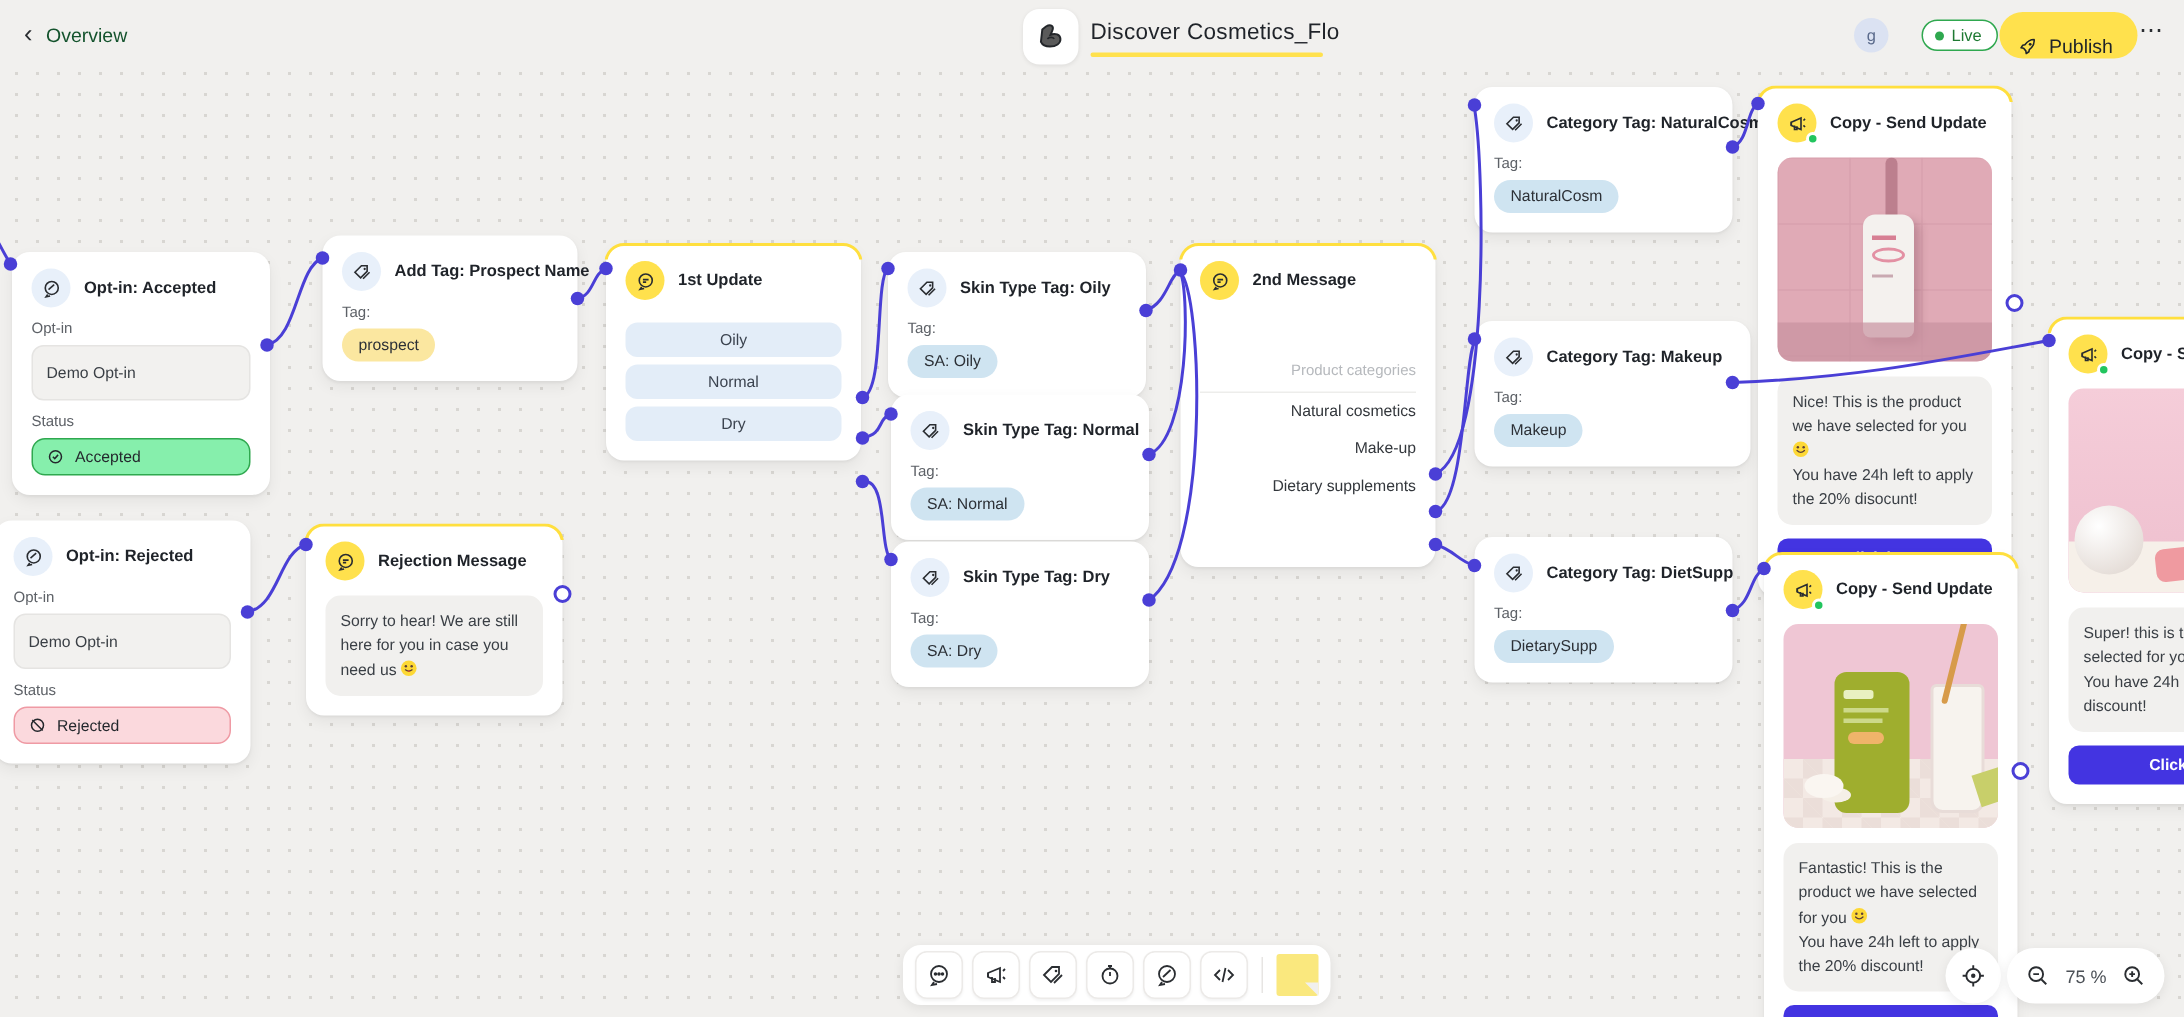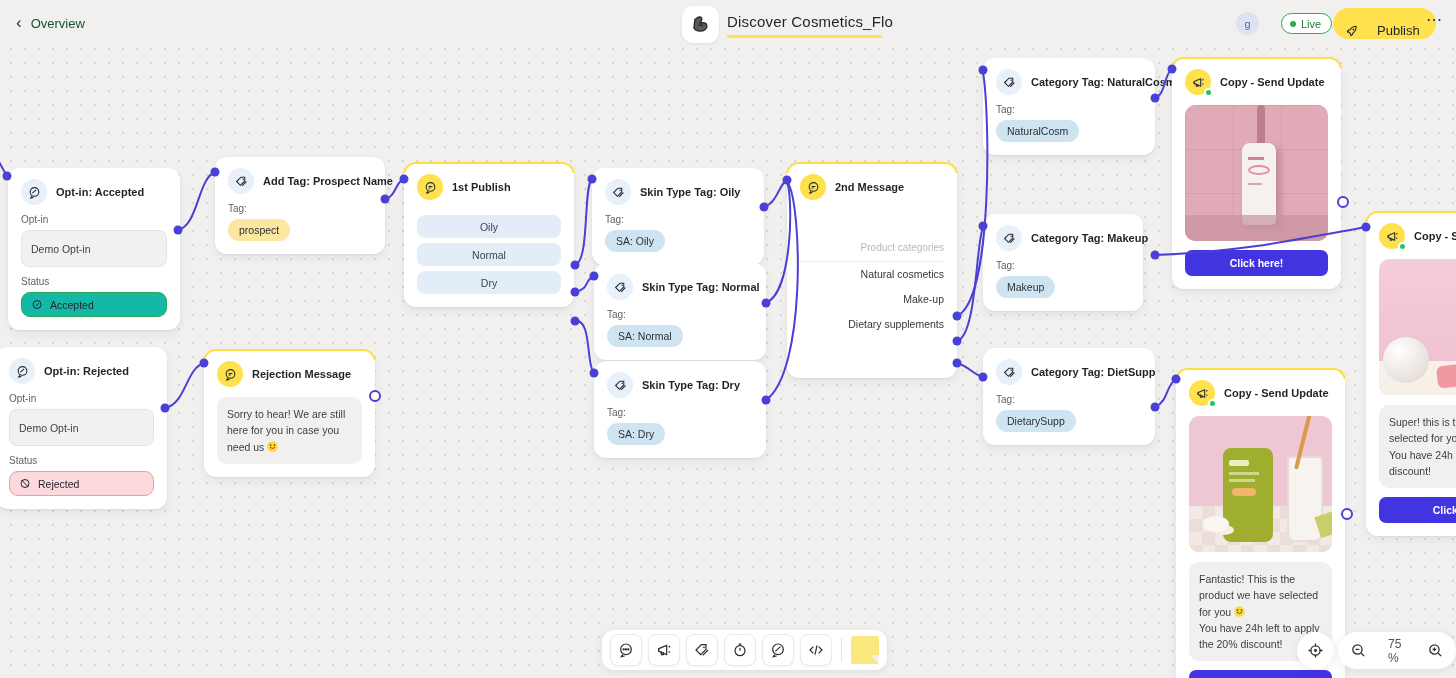--- a/index.html
+++ b/index.html
@@ -17,41 +17,41 @@
                box-shadow:0 1px 3px rgba(0,0,0,.08); display:flex; align-items:center; justify-content:center; }
   .flow-title { position:absolute; left:727px; top:13px; font-size:15px; color:#1f2329; letter-spacing:.2px; }
   .title-underline { position:absolute; left:727px; top:35px; width:155px; height:3px; background:#ffe14d; border-radius:2px; }
   .avatar { position:absolute; left:1236px; top:12px; width:23px; height:23px; border-radius:50%; background:#dbe2f2;
             color:#5b6b8c; font-size:11px; display:flex; align-items:center; justify-content:center; }
   .live-badge { position:absolute; left:1281px; top:13px; height:21px; padding:0 10px 0 8px; background:#fff;
             border:1px solid #2fa84f; border-radius:11px; display:flex; align-items:center; gap:5px; }
   .live-dot { width:6px; height:6px; border-radius:50%; background:#2fa84f; }
   .live-text { font-size:11px; color:#1f7a33; }
   .publish-btn { position:absolute; left:1333px; top:8px; height:31px; padding:14px 16px 0 12px; background:#ffe14d;
-            border:none; border-radius:16px; display:flex; align-items:center; gap:18px; cursor:pointer;
+            border:none; border-radius:16px; display:flex; align-items:center; gap:7px; cursor:pointer;
             font-size:13px; color:#1f2329; font-family:inherit; }
   .menu-dots { position:absolute; left:1426px; top:10px; font-size:16px; color:#2a2d31; letter-spacing:1px; cursor:pointer; }
 
   
   .node { position:absolute; background:#fff; border-radius:12px; box-shadow:0 1px 2px rgba(0,0,0,.05),0 4px 10px rgba(0,0,0,.06);
           padding:11px 13px 13px; z-index:10; }
   .ytop::before { content:""; position:absolute; inset:-1px; border:2px solid #ffdf3e; border-radius:13px;
           clip-path:inset(0 0 calc(100% - 11px) 0); pointer-events:none; }
   .node-head { display:flex; align-items:center; gap:9px; position:relative; }
   .icon-circle { width:26px; height:26px; border-radius:50%; display:flex; align-items:center; justify-content:center; flex:none; position:relative; }
   .ic-blue { background:#e8f0fa; } .ic-yellow { background:#ffe14d; }
   .green-status-dot { position:absolute; right:-2px; bottom:-2px; width:9px; height:9px; border-radius:50%; background:#22c55e; border:2px solid #fff; }
   .node-title { font-size:11px; font-weight:700; color:#1f2329; white-space:nowrap; }
   .field-label { font-size:10px; color:#5d6167; margin:9px 0 5px; }
   .text-input { background:#f2f1ef; border:1px solid #e5e4e2; border-radius:8px; height:37px; display:flex;
           align-items:center; padding:0 9px; font-size:10.5px; color:#3a3f45; }
   .chip { display:inline-flex; align-items:center; height:22px; padding:0 11px; border-radius:12px; font-size:10.5px; color:#2c3036; }
   .chip-yellow { background:#fbe7a0; } .chip-blue { background:#cfe4f1; }
   .status-chip { height:25px; border-radius:9px; display:flex; align-items:center; gap:7px; padding:0 9px; font-size:10.5px; color:#24282d; }
-  .status-green { background:#14b8a6; border:1.5px solid #2fa84f; }
+  .status-green { background:#86efac; border:1.5px solid #2fa84f; }
   .status-red { background:#fbd9dd; border:1.5px solid #ef9aa4; }
   .bubble { background:#f1f0ee; border-radius:10px; padding:9px 10px; font-size:10.5px; line-height:1.55; color:#3a3f45; }
   .qr-btn { background:#e3edf8; border:none; border-radius:8px; height:23px; width:100%; margin-top:5px;
           font-size:10.5px; color:#3c4450; cursor:pointer; font-family:inherit; }
   .section-label { font-size:10px; color:#b6b9bd; text-align:right; margin-top:42px; padding-bottom:8px; border-bottom:1px solid #ededeb; }
   .option-row { font-size:10.5px; color:#33373c; text-align:right; height:25px; line-height:25px; cursor:pointer; }
   .node-img { border-radius:10px; margin-top:10px; position:relative; overflow:hidden; height:136px; }
   .blue-btn { display:block; width:100%; height:26px; margin-top:9px; background:#4334e1; color:#fff; border:none;
           border-radius:7px; font-size:10.5px; font-weight:700; cursor:pointer; font-family:inherit; }
   .copy-bubble { margin-top:10px; }
@@ -61,21 +61,21 @@
           box-shadow:0 2px 8px rgba(0,0,0,.08); display:flex; align-items:center; gap:6px; padding:0 8px; z-index:60; }
   .tool-btn { width:32px; height:32px; background:#fff; border:1px solid #eceae8; border-radius:8px;
           box-shadow:0 1px 2px rgba(0,0,0,.05); display:flex; align-items:center; justify-content:center; cursor:pointer; }
   .tool-divider { width:1px; height:24px; background:#e7e5e3; margin:0 3px; }
   .sticky { width:28px; height:28px; background:#fae87e; border-radius:2px; position:relative; cursor:pointer; }
   .sticky::after { content:""; position:absolute; right:0; bottom:0; border-style:solid; border-width:0 9px 9px 0;
           border-color:transparent #f1f0ee transparent #e3cf5e; }
   .locate-btn { position:absolute; left:1297px; top:632px; width:37px; height:37px; border-radius:50%; background:#fff;
           box-shadow:0 2px 8px rgba(0,0,0,.08); display:flex; align-items:center; justify-content:center; cursor:pointer; z-index:60; }
   .zoom-pill { position:absolute; left:1338px; top:632px; height:37px; background:#fff; border-radius:19px;
-          box-shadow:0 2px 8px rgba(0,0,0,.08); display:flex; align-items:center; gap:21px; padding:0 12px; z-index:60; }
+          box-shadow:0 2px 8px rgba(0,0,0,.08); display:flex; align-items:center; gap:10px; padding:0 12px; z-index:60; }
   .zoom-level { font-size:12px; color:#4c5157; }
   .zoombtn { background:none; border:none; cursor:pointer; display:flex; padding:0; }
 
   svg.wires { position:absolute; inset:0; z-index:40; pointer-events:none; }
   .emj { vertical-align:-1.5px; }
 </style>
 </head>
 <body>
 
 <div id="app">
@@ -166,21 +166,21 @@
 
   <div class="node ytop" style="left:404px;top:163px;width:170px;">
     <div class="node-head">
       <span class="icon-circle ic-yellow">
         <svg width="13" height="13" viewBox="0 0 24 24" fill="none" stroke="#2a2d31" stroke-width="2">
             <circle cx="12" cy="11" r="8"></circle>
             <path d="M7 19 l-2 3 l5 -1"></path>
             <path d="M8.5 10 h7 M8.5 13 h4"></path>
           </svg>
       </span>
-      <span class="node-title">1st Publish</span>
+      <span class="node-title">1st Update</span>
     </div>
     <div style="margin-top:10px;">
       <button class="qr-btn">Oily</button>
       <button class="qr-btn">Normal</button>
       <button class="qr-btn">Dry</button>
     </div>
   </div>
 
   <div class="node" style="left:592px;top:168px;width:172px;">
     <div class="node-head">
@@ -252,36 +252,36 @@
             <circle cx="15" cy="8" r="1.4" fill="#2a2d31" stroke="none"></circle>
             <path d="M13 20 l8 -8"></path>
           </svg>
       </span>
       <span class="node-title">Category Tag: NaturalCosm</span>
     </div>
     <div class="field-label">Tag:</div>
     <span class="chip chip-blue">NaturalCosm</span>
   </div>
 
-  <div class="node" style="left:983px;top:214px;width:160px;">
+  <div class="node" style="left:983px;top:214px;width:184px;">
     <div class="node-head">
       <span class="icon-circle ic-blue">
         <svg width="13" height="13" viewBox="0 0 24 24" fill="none" stroke="#2a2d31" stroke-width="2">
             <path d="M3 12 L11 4 h7 v7 l-8 8 z"></path>
             <circle cx="15" cy="8" r="1.4" fill="#2a2d31" stroke="none"></circle>
             <path d="M13 20 l8 -8"></path>
           </svg>
       </span>
       <span class="node-title">Category Tag: Makeup</span>
     </div>
     <div class="field-label">Tag:</div>
     <span class="chip chip-blue">Makeup</span>
   </div>
 
-  <div class="node" style="left:983px;top:348px;width:172px;">
+  <div class="node" style="left:983px;top:358px;width:172px;">
     <div class="node-head">
       <span class="icon-circle ic-blue">
         <svg width="13" height="13" viewBox="0 0 24 24" fill="none" stroke="#2a2d31" stroke-width="2">
             <path d="M3 12 L11 4 h7 v7 l-8 8 z"></path>
             <circle cx="15" cy="8" r="1.4" fill="#2a2d31" stroke="none"></circle>
             <path d="M13 20 l8 -8"></path>
           </svg>
       </span>
       <span class="node-title">Category Tag: DietSupp</span>
     </div>
@@ -303,20 +303,30 @@
       <span class="node-title">Copy - Send Update</span>
     </div>
     <div class="node-img" style="background:#e0aab6;">
       <div style="position:absolute;inset:0;background-image:linear-gradient(#cf97a5 1px,transparent 1px),linear-gradient(90deg,#cf97a5 1px,transparent 1px);background-size:48px 44px;opacity:.6;"></div>
       <div style="position:absolute;left:72px;top:0;width:8px;height:70px;background:#9e5b6d;opacity:.55;border-radius:4px;"></div>
       <div style="position:absolute;left:57px;top:38px;width:34px;height:82px;background:#f4f1ee;border-radius:8px 8px 5px 5px;box-shadow:4px 4px 6px rgba(90,40,55,.25);"></div>
       <div style="position:absolute;left:63px;top:52px;width:16px;height:3px;background:#d77f93;"></div>
       <div style="position:absolute;left:63px;top:60px;width:22px;height:10px;border:2px solid #e390a3;border-radius:50%;"></div>
       <div style="position:absolute;left:63px;top:78px;width:14px;height:2px;background:#c9a9b1;"></div>
       <div style="position:absolute;left:0;bottom:0;width:100%;height:26px;background:#c792a0;opacity:.7;"></div>
+    </div>
+    <div class="bubble copy-bubble">
+      <span>Nice! This is the product we have selected for you</span>
+      <svg class="emj" width="11" height="11" viewBox="0 0 20 20">
+          <circle cx="10" cy="10" r="9.5" fill="#fdd835"></circle>
+          <circle cx="6.5" cy="7.5" r="1.5" fill="#5d4037"></circle>
+          <circle cx="13.5" cy="7.5" r="1.5" fill="#5d4037"></circle>
+          <path d="M5.5 11.5 q4.5 4.5 9 0" stroke="#5d4037" stroke-width="1.6" fill="none" stroke-linecap="round"></path>
+        </svg>
+      <div>You have 24h left to apply the 20% disocunt!</div>
     </div>
     <button class="blue-btn">Click here!</button>
   </div>
 
   <div class="node ytop" style="left:1176px;top:369px;width:169px;">
     <div class="node-head">
       <span class="icon-circle ic-yellow">
         <svg width="13" height="13" viewBox="0 0 24 24" fill="none" stroke="#2a2d31" stroke-width="2">
             <path d="M4 10 l12 -5 v14 l-12 -5 z"></path>
             <path d="M4 10 v4"></path>

